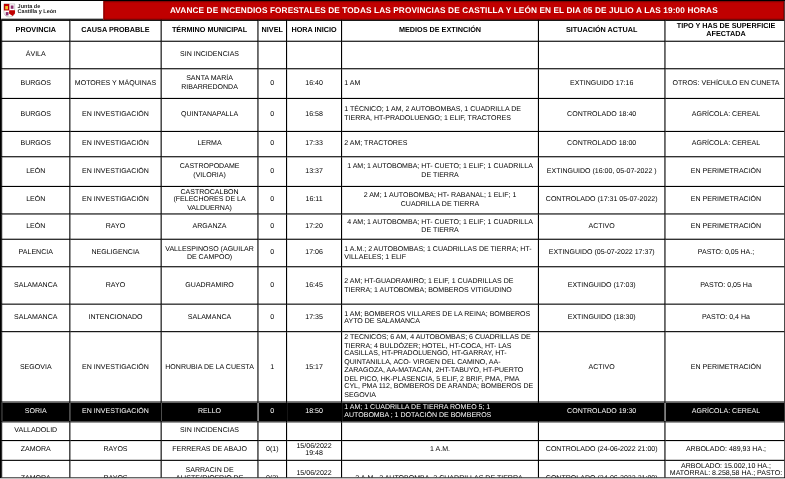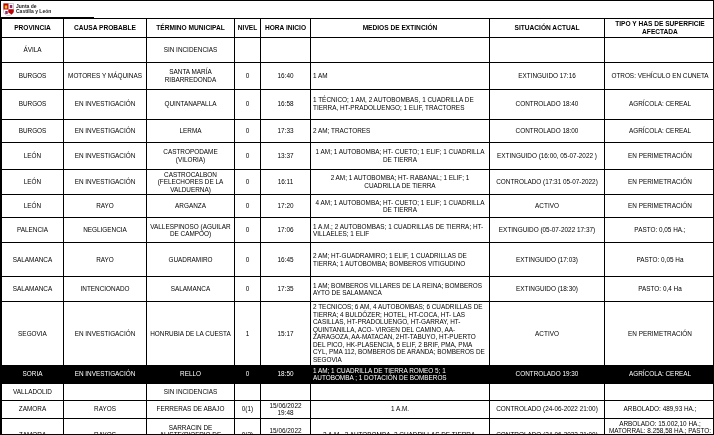--- a/index.html
+++ b/index.html
@@ -33,20 +33,21 @@
         <path d="M11 13 h10 v3 a10 9 0 0 1 -4 7 l-6 -4 Z" fill="#C00000"></path>
         <rect x="3.5" y="5" width="5" height="6" fill="#F2C230"></rect>
         <rect x="13.5" y="4" width="5" height="6" fill="#8A2E6E"></rect>
         <rect x="4.5" y="16" width="5" height="6" fill="#8A2E6E"></rect>
       </svg>
       <div class="logo-text">
         <div>Junta de</div>
         <div>Castilla y León</div>
       </div>
     </div>
+    <div class="banner">AVANCE DE INCENDIOS FORESTALES DE TODAS LAS PROVINCIAS DE CASTILLA Y LEÓN EN EL DIA 05 DE JULIO A LAS 19:00 HORAS</div>
   </div>
 
   <table>
     <colgroup>
       <col style="width:62px">
         <col style="width:83px">
         <col style="width:88px">
         <col style="width:26px">
       <col style="width:50px">
         <col style="width:179px">

